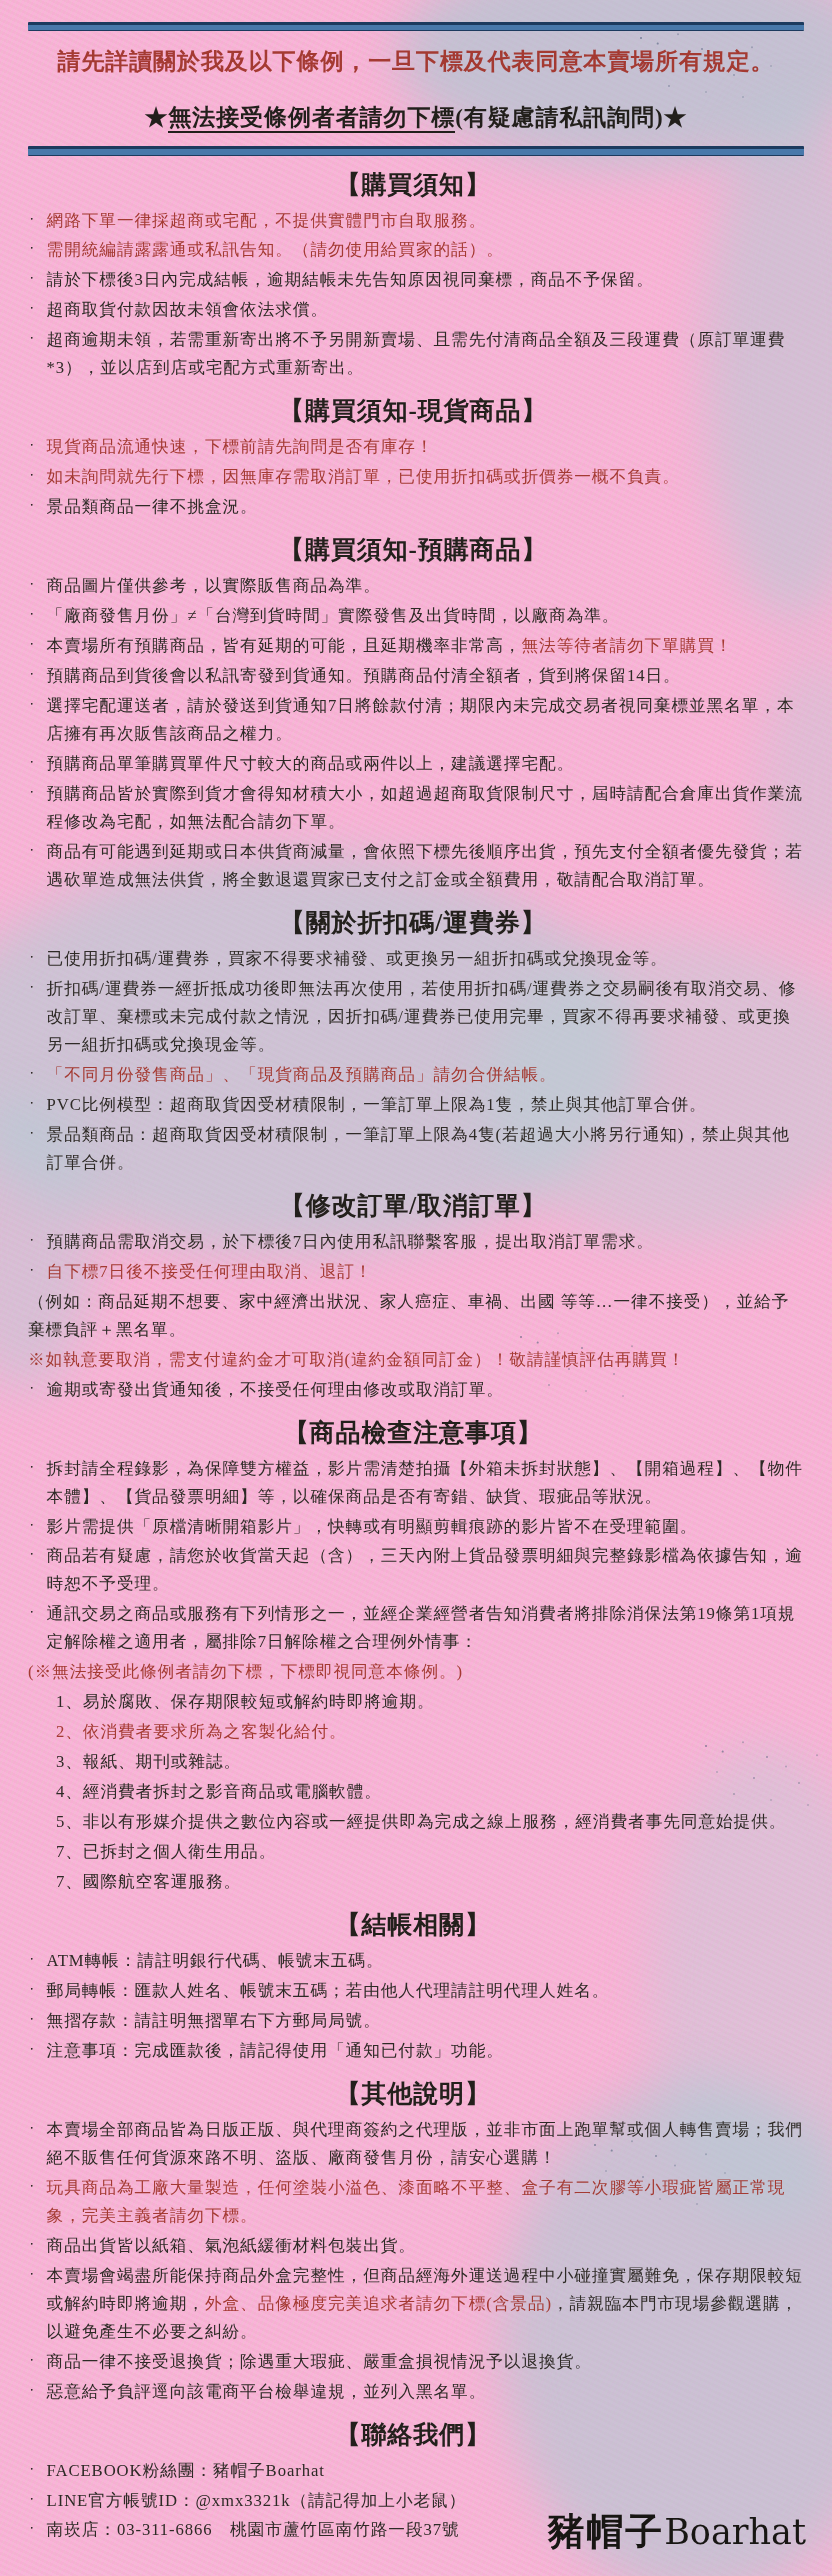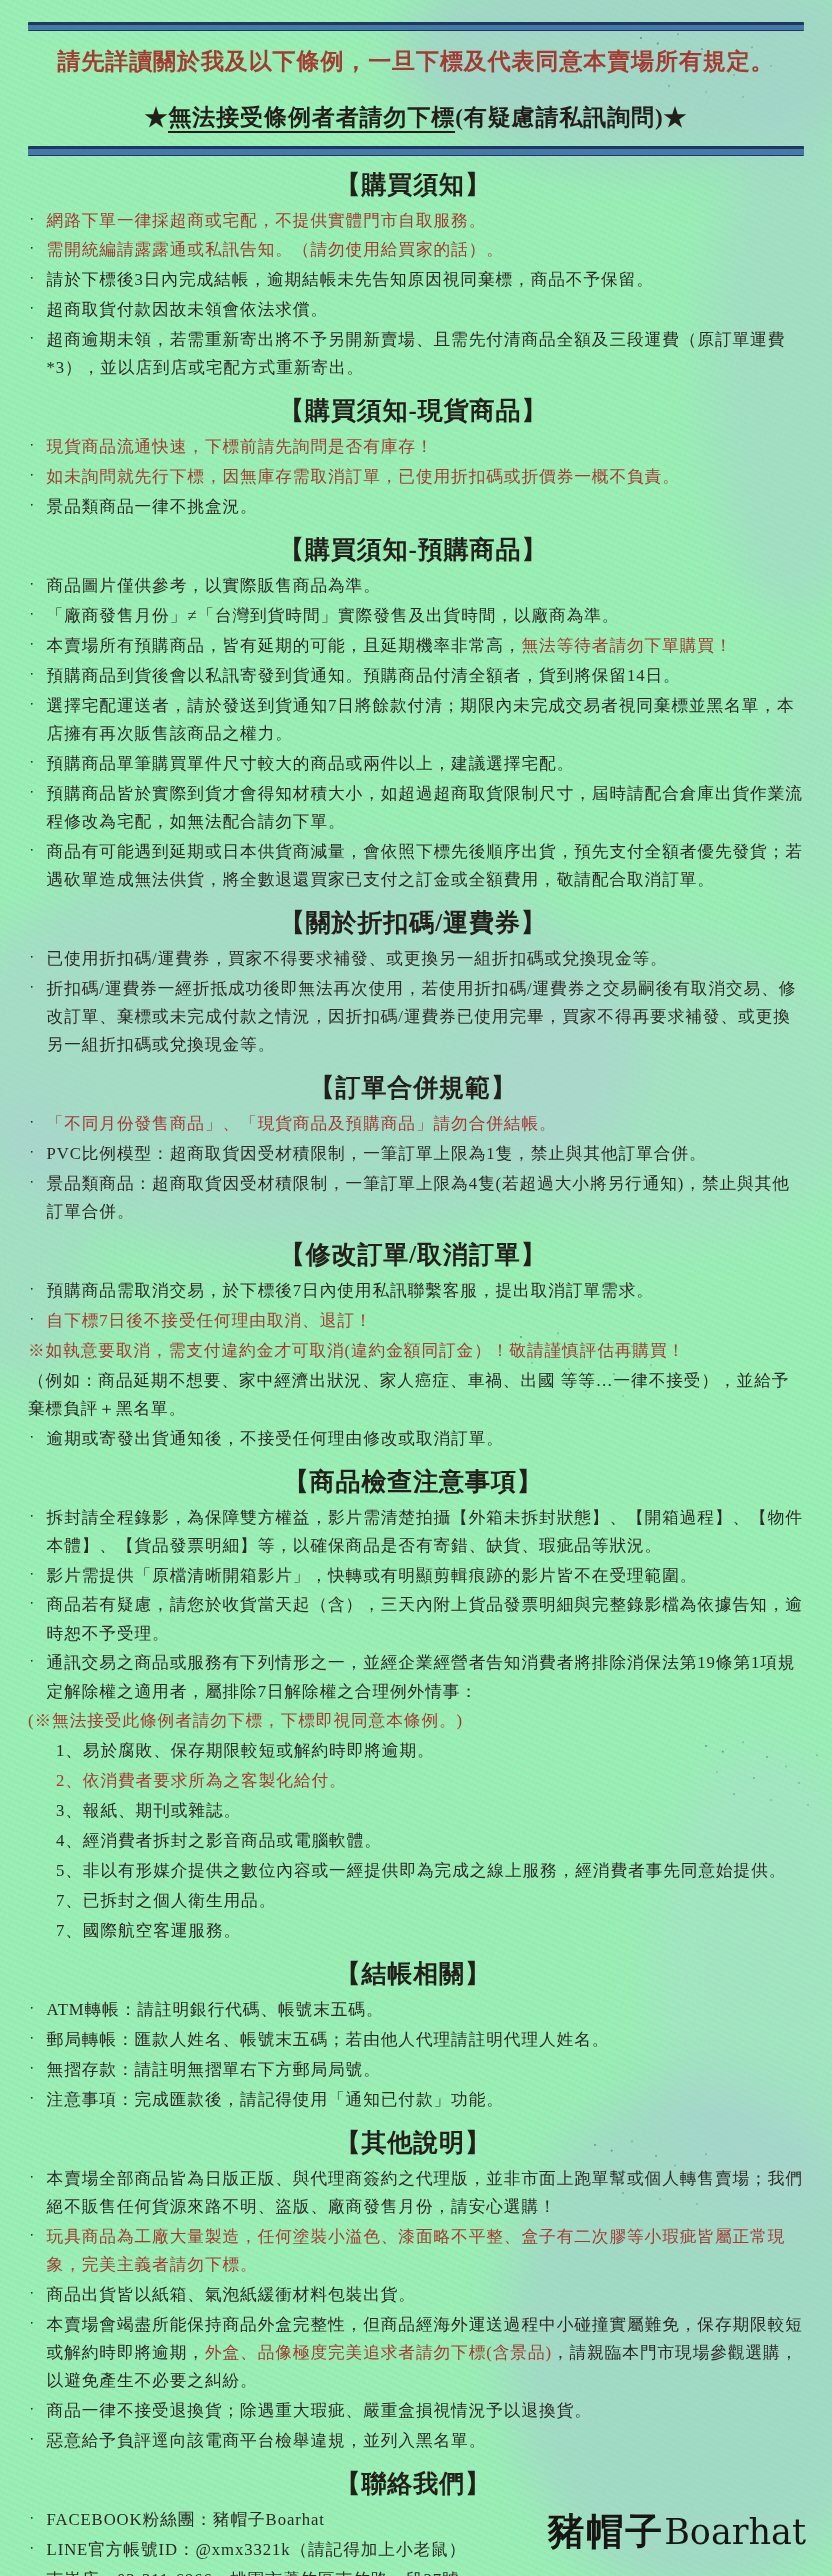--- a/index.html
+++ b/index.html
@@ -2,21 +2,21 @@
 <html lang="zh-Hant" style="font-size:15px"><head>
 <meta charset="utf-8">
 <style>
   html,body{margin:0;padding:0;}
   body{background:#e8e4d8;}
   .page{
     position:relative;
     width:832px;height:2576px;
     margin:0 auto;
     overflow:hidden;
-    background:#86efac;
+    background:#f9a8d4;
     font-family:"Liberation Serif","DejaVu Serif",serif;
     color:var(--ink,#2e2a26);
   }
   
   .paper-texture{
     position:absolute;inset:0;
     background:
       repeating-linear-gradient(115deg, rgba(220,212,192,.18) 0 1.9px, rgba(255,255,255,0) 1.9px 4.6px),
       repeating-linear-gradient(25deg, rgba(255,255,255,.12) 0 2.8px, rgba(231,224,206,.12) 2.8px 5.6px);
     pointer-events:none;
@@ -136,31 +136,30 @@
           <div class="item dot"><span class="bullet">‧</span><span class="seg-black">預購商品單筆購買單件尺寸較大的商品或兩件以上，建議選擇宅配。</span></div>
           <div class="item dot"><span class="bullet">‧</span><span class="seg-black">預購商品皆於實際到貨才會得知材積大小，如超過超商取貨限制尺寸，屆時請配合倉庫出貨作業流程修改為宅配，如無法配合請勿下單。</span></div>
           <div class="item dot"><span class="bullet">‧</span><span class="seg-black">商品有可能遇到延期或日本供貨商減量，會依照下標先後順序出貨，預先支付全額者優先發貨；若遇砍單造成無法供貨，將全數退還買家已支付之訂金或全額費用，敬請配合取消訂單。</span></div>
         </section>
         <section>
           <h2 class="sec-title">【關於折扣碼/運費券】</h2>
           <div class="item dot"><span class="bullet">‧</span><span class="seg-black">已使用折扣碼/運費券，買家不得要求補發、或更換另一組折扣碼或兌換現金等。</span></div>
           <div class="item dot"><span class="bullet">‧</span><span class="seg-black">折扣碼/運費券一經折抵成功後即無法再次使用，若使用折扣碼/運費券之交易嗣後有取消交易、修改訂單、棄標或未完成付款之情況，因折扣碼/運費券已使用完畢，買家不得再要求補發、或更換另一組折扣碼或兌換現金等。</span></div>
         </section>
         <section>
-          <h2 class="sec-title">【訂單合併規範】</h2>
           <div class="item dot"><span class="bullet">‧</span><span class="seg-red">「不同月份發售商品」、「現貨商品及預購商品」請勿合併結帳。</span></div>
           <div class="item dot"><span class="bullet">‧</span><span class="seg-black">PVC比例模型：超商取貨因受材積限制，一筆訂單上限為1隻，禁止與其他訂單合併。</span></div>
           <div class="item dot"><span class="bullet">‧</span><span class="seg-black">景品類商品：超商取貨因受材積限制，一筆訂單上限為4隻(若超過大小將另行通知)，禁止與其他訂單合併。</span></div>
         </section>
         <section>
           <h2 class="sec-title">【修改訂單/取消訂單】</h2>
           <div class="item dot"><span class="bullet">‧</span><span class="seg-black">預購商品需取消交易，於下標後7日內使用私訊聯繫客服，提出取消訂單需求。</span></div>
           <div class="item dot"><span class="bullet">‧</span><span class="seg-red">自下標7日後不接受任何理由取消、退訂！</span></div>
+          <div class="item none"><span class="seg-black">（例如：商品延期不想要、家中經濟出狀況、家人癌症、車禍、出國 等等…一律不接受），並給予棄標負評＋黑名單。</span></div>
           <div class="item none"><span class="seg-red">※如執意要取消，需支付違約金才可取消(違約金額同訂金）！敬請謹慎評估再購買！</span></div>
-          <div class="item none"><span class="seg-black">（例如：商品延期不想要、家中經濟出狀況、家人癌症、車禍、出國 等等…一律不接受），並給予棄標負評＋黑名單。</span></div>
           <div class="item dot"><span class="bullet">‧</span><span class="seg-black">逾期或寄發出貨通知後，不接受任何理由修改或取消訂單。</span></div>
         </section>
         <section>
           <h2 class="sec-title">【商品檢查注意事項】</h2>
           <div class="item dot"><span class="bullet">‧</span><span class="seg-black">拆封請全程錄影，為保障雙方權益，影片需清楚拍攝【外箱未拆封狀態】、【開箱過程】、【物件本體】、【貨品發票明細】等，以確保商品是否有寄錯、缺貨、瑕疵品等狀況。</span></div>
           <div class="item dot"><span class="bullet">‧</span><span class="seg-black">影片需提供「原檔清晰開箱影片」，快轉或有明顯剪輯痕跡的影片皆不在受理範圍。</span></div>
           <div class="item dot"><span class="bullet">‧</span><span class="seg-black">商品若有疑慮，請您於收貨當天起（含），三天內附上貨品發票明細與完整錄影檔為依據告知，逾時恕不予受理。</span></div>
           <div class="item dot"><span class="bullet">‧</span><span class="seg-black">通訊交易之商品或服務有下列情形之一，並經企業經營者告知消費者將排除消保法第19條第1項規定解除權之適用者，屬排除7日解除權之合理例外情事：</span></div>
           <div class="item none"><span class="seg-red">(※無法接受此條例者請勿下標，下標即視同意本條例。)</span></div>
           <div class="item num"><span class="seg-black">1、易於腐敗、保存期限較短或解約時即將逾期。</span></div>

